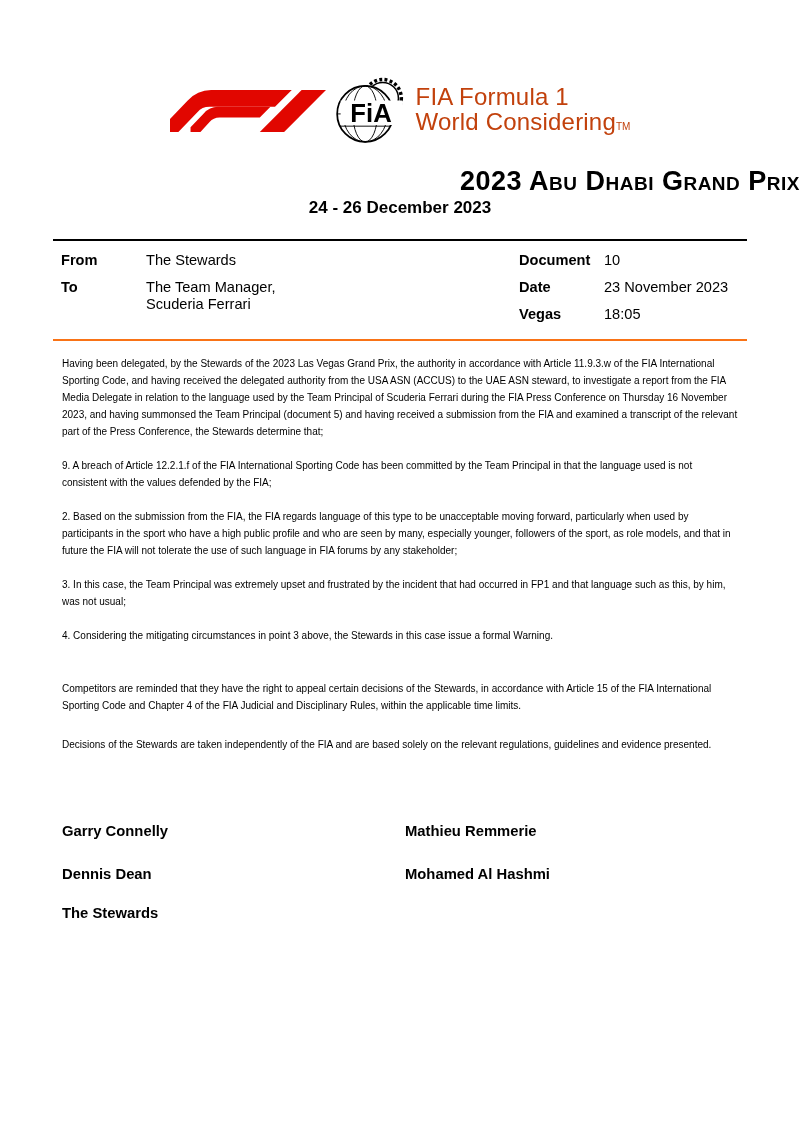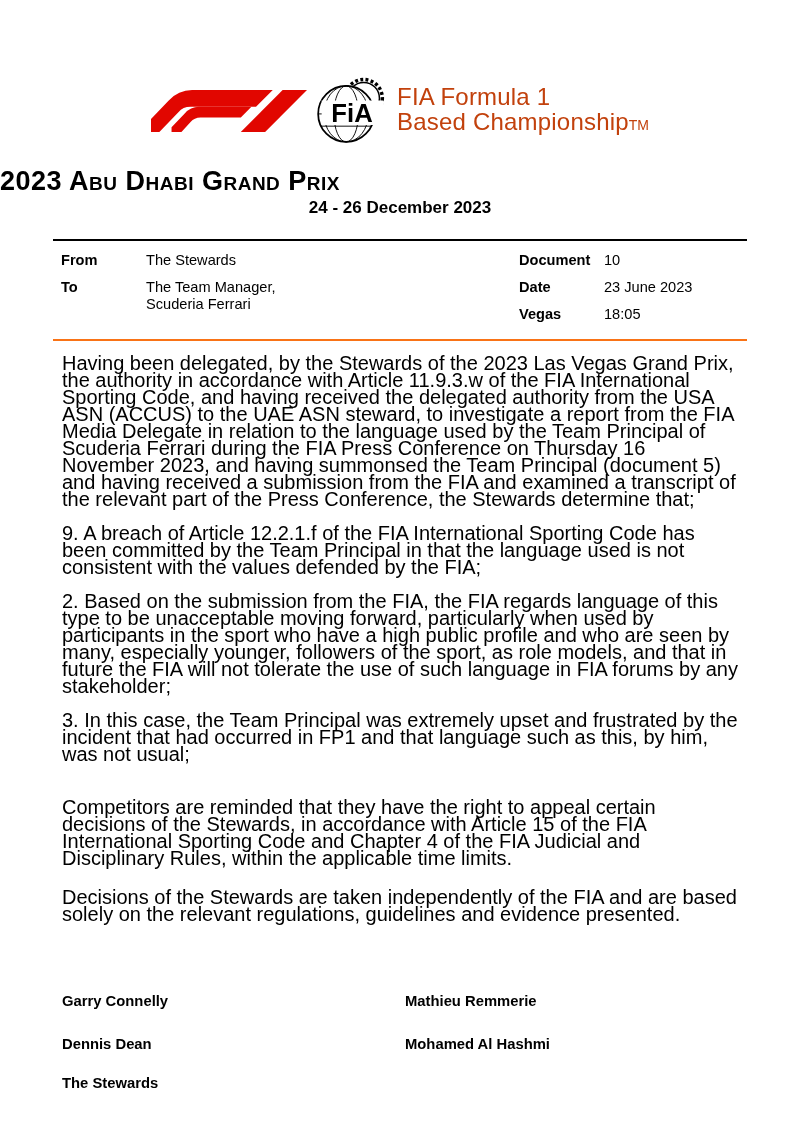--- a/index.html
+++ b/index.html
@@ -25,29 +25,29 @@
   .f1-logo-svg { width: 156px; height: 42px; display: block; margin-right: 10px; }
   .fia-globe-svg { width: 70px; height: 70px; display: block; margin-right: 10px; }
   .fia-wordmark {
     font-size: 24px;
     line-height: 25px;
     color: #c2410c;
     letter-spacing: 0.2px;
     font-weight: 500;
   }
   .fia-wordmark .tm {
-    font-size: 14px;
+    font-size: 10px;
     vertical-align: baseline;
     letter-spacing: 0;
   }
 
   
   .doc-title {
     margin-top: 20px;
-    text-align: left;
+    text-align: right;
     font-size: 27px;
     font-weight: bold;
     font-variant: small-caps;
     letter-spacing: 0.5px;
   }
   .doc-subtitle {
     text-align: center;
     font-size: 17px;
     font-weight: bold;
     margin-top: 1px;
@@ -65,21 +65,21 @@
   }
   .meta-left { width: 458px; }
   .meta-right { flex: 1; }
   .meta-row { display: flex; margin-bottom: 10px; }
   .meta-label { width: 85px; font-weight: bold; flex-shrink: 0; }
   .meta-value { }
 
   
   .body-text {
     margin: 14px 62px 0 62px;
-    font-size: 20px;
+    font-size: 10px;
     line-height: 17px;
   }
   .body-text p { margin-bottom: 17px; }
   .para-appeal { margin-top: 36px; }
   .para-independence { margin-top: 22px; }
 
   
   .signatures {
     margin: 70px 62px 0 62px;
     font-size: 14.8px;
@@ -110,21 +110,21 @@
       <ellipse cx="50" cy="65" rx="38" ry="48" fill="none" stroke="#000000" stroke-width="1.6"></ellipse>
       <line x1="6" y1="44" x2="94" y2="44" stroke="#000000" stroke-width="1.6"></line>
       <line x1="2" y1="65" x2="98" y2="65" stroke="#000000" stroke-width="1.6"></line>
       <line x1="6" y1="86" x2="94" y2="86" stroke="#000000" stroke-width="1.6"></line>
 
       <rect x="8" y="42" width="106" height="42" fill="#ffffff"></rect>
       <text x="60" y="78" text-anchor="middle" font-size="44" font-weight="bold" fill="#000000">FiA</text>
     </svg>
     <div class="fia-wordmark">
       <div>FIA Formula 1</div>
-      <div><span>Based Championship</span><span class="tm">TM</span></div>
+      <div><span>World Considering</span><span class="tm">TM</span></div>
     </div>
   </div>
 
   <div class="doc-title">2023 Abu Dhabi Grand Prix</div>
   <div class="doc-subtitle">24 - 26 December 2023</div>
 
   <div class="meta">
     <div class="meta-left">
       <div class="meta-row">
         <div class="meta-label">From</div>
@@ -138,34 +138,35 @@
         </div>
       </div>
     </div>
     <div class="meta-right">
       <div class="meta-row">
         <div class="meta-label">Document</div>
         <div class="meta-value">10</div>
       </div>
       <div class="meta-row">
         <div class="meta-label">Date</div>
-        <div class="meta-value">23 June 2023</div>
+        <div class="meta-value">23 November 2023</div>
       </div>
       <div class="meta-row">
         <div class="meta-label">Vegas</div>
         <div class="meta-value">18:05</div>
       </div>
     </div>
   </div>
 
   <div class="body-text">
     <p>Having been delegated, by the Stewards of the 2023 Las Vegas Grand Prix, the authority in accordance with Article 11.9.3.w of the FIA International Sporting Code, and having received the delegated authority from the USA ASN (ACCUS) to the UAE ASN steward, to investigate a report from the FIA Media Delegate in relation to the language used by the Team Principal of Scuderia Ferrari during the FIA Press Conference on Thursday 16 November 2023, and having summonsed the Team Principal (document 5) and having received a submission from the FIA and examined a transcript of the relevant part of the Press Conference, the Stewards determine that;</p>
     <p>9. A breach of Article 12.2.1.f of the FIA International Sporting Code has been committed by the Team Principal in that the language used is not consistent with the values defended by the FIA;</p>
     <p>2. Based on the submission from the FIA, the FIA regards language of this type to be unacceptable moving forward, particularly when used by participants in the sport who have a high public profile and who are seen by many, especially younger, followers of the sport, as role models, and that in future the FIA will not tolerate the use of such language in FIA forums by any stakeholder;</p>
     <p>3. In this case, the Team Principal was extremely upset and frustrated by the incident that had occurred in FP1 and that language such as this, by him, was not usual;</p>
+    <p>4. Considering the mitigating circumstances in point 3 above, the Stewards in this case issue a formal Warning.</p>
     <p class="para-appeal">Competitors are reminded that they have the right to appeal certain decisions of the Stewards, in accordance with Article 15 of the FIA International Sporting Code and Chapter 4 of the FIA Judicial and Disciplinary Rules, within the applicable time limits.</p>
     <p class="para-independence">Decisions of the Stewards are taken independently of the FIA and are based solely on the relevant regulations, guidelines and evidence presented.</p>
   </div>
 
   <div class="signatures">
     <div class="sig-row">
       <div class="sig-left">Garry Connelly</div>
       <div>Mathieu Remmerie</div>
     </div>
     <div class="sig-row">

